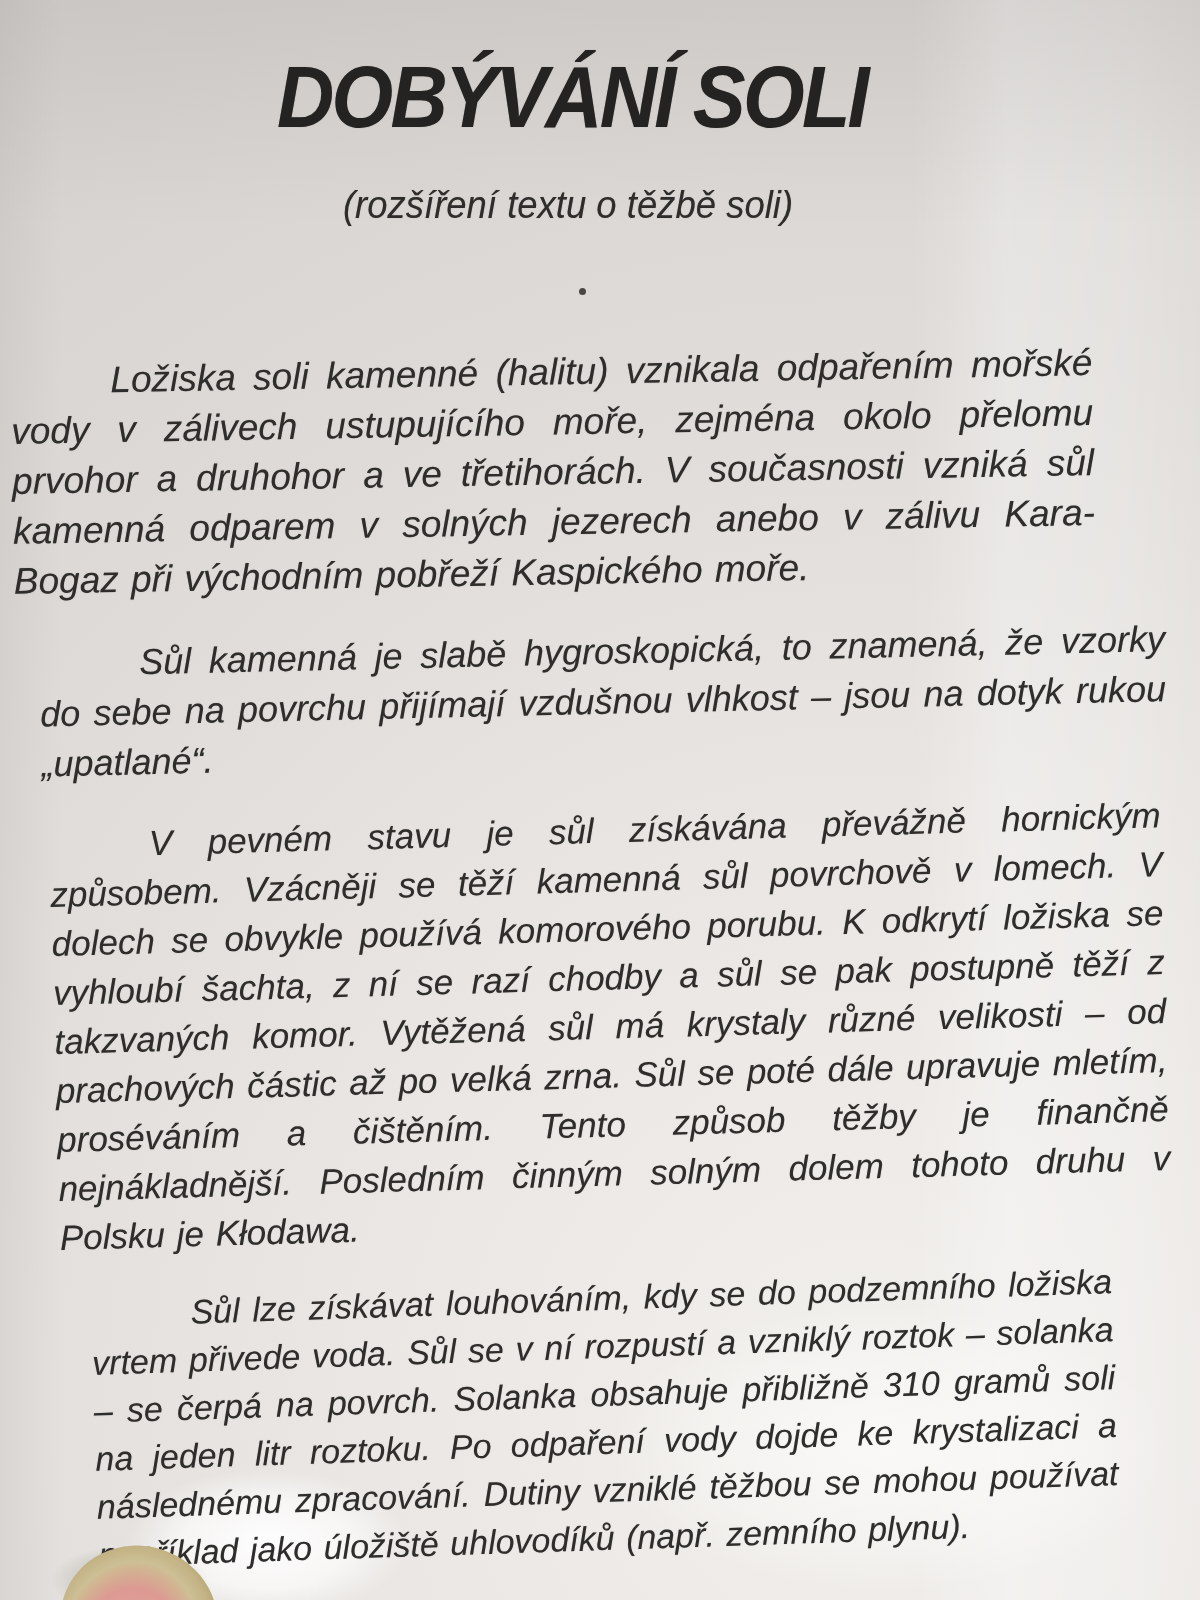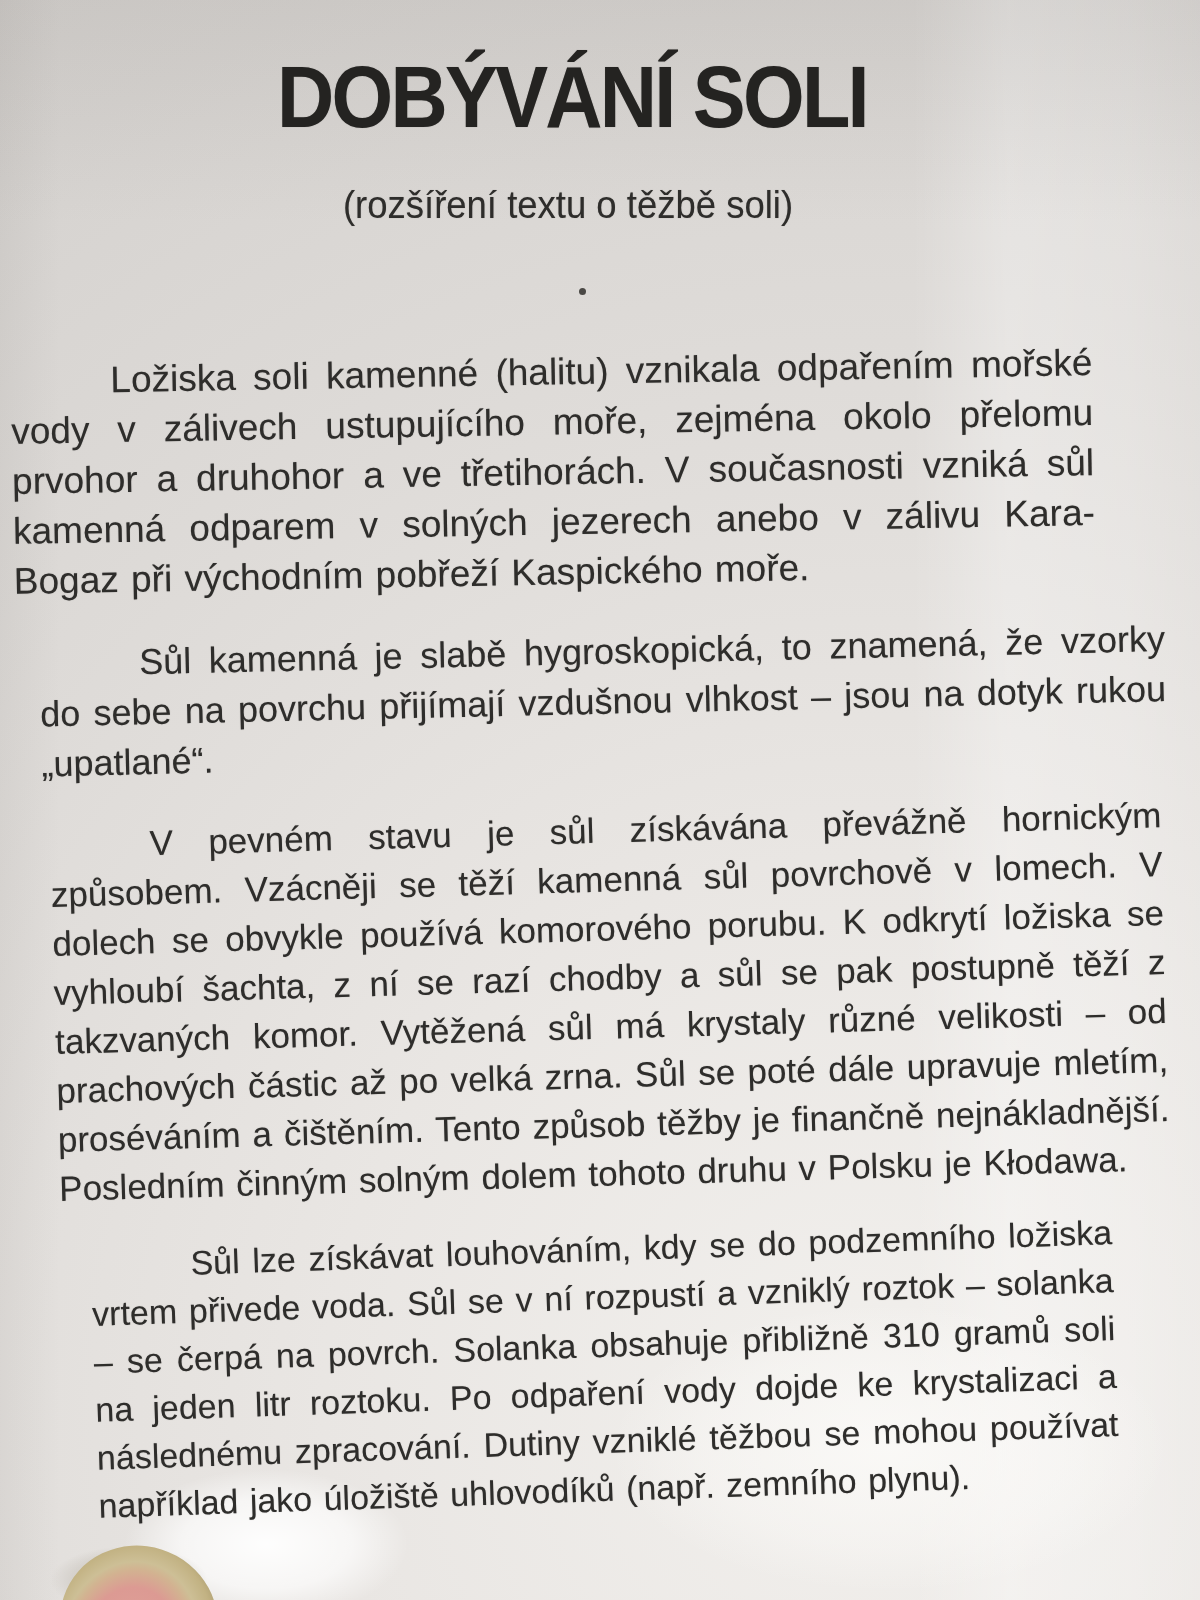--- a/index.html
+++ b/index.html
@@ -39,20 +39,21 @@
     background: radial-gradient(ellipse 50% 50% at 50% 55%,
       rgba(252,251,249,0.8) 0%, rgba(252,251,249,0.35) 55%, rgba(252,251,249,0) 80%);
   }
 
   
   .page-text {
     position: absolute; inset: 0; z-index: 2;
     color: #2e2d2b;
     filter: blur(0.35px);
     text-shadow: 0 0 1px rgba(46,45,43,0.35);
+    font-style: italic;
   }
   .title {
     position: absolute; top: 46px; left: 0; width: 1200px;
     text-align: center;
     font-size: 88px; font-weight: bold; letter-spacing: -3px;
     transform: translateX(-28px) scaleX(0.9);
     white-space: nowrap;
     color: #242321;
   }
   .subtitle {

